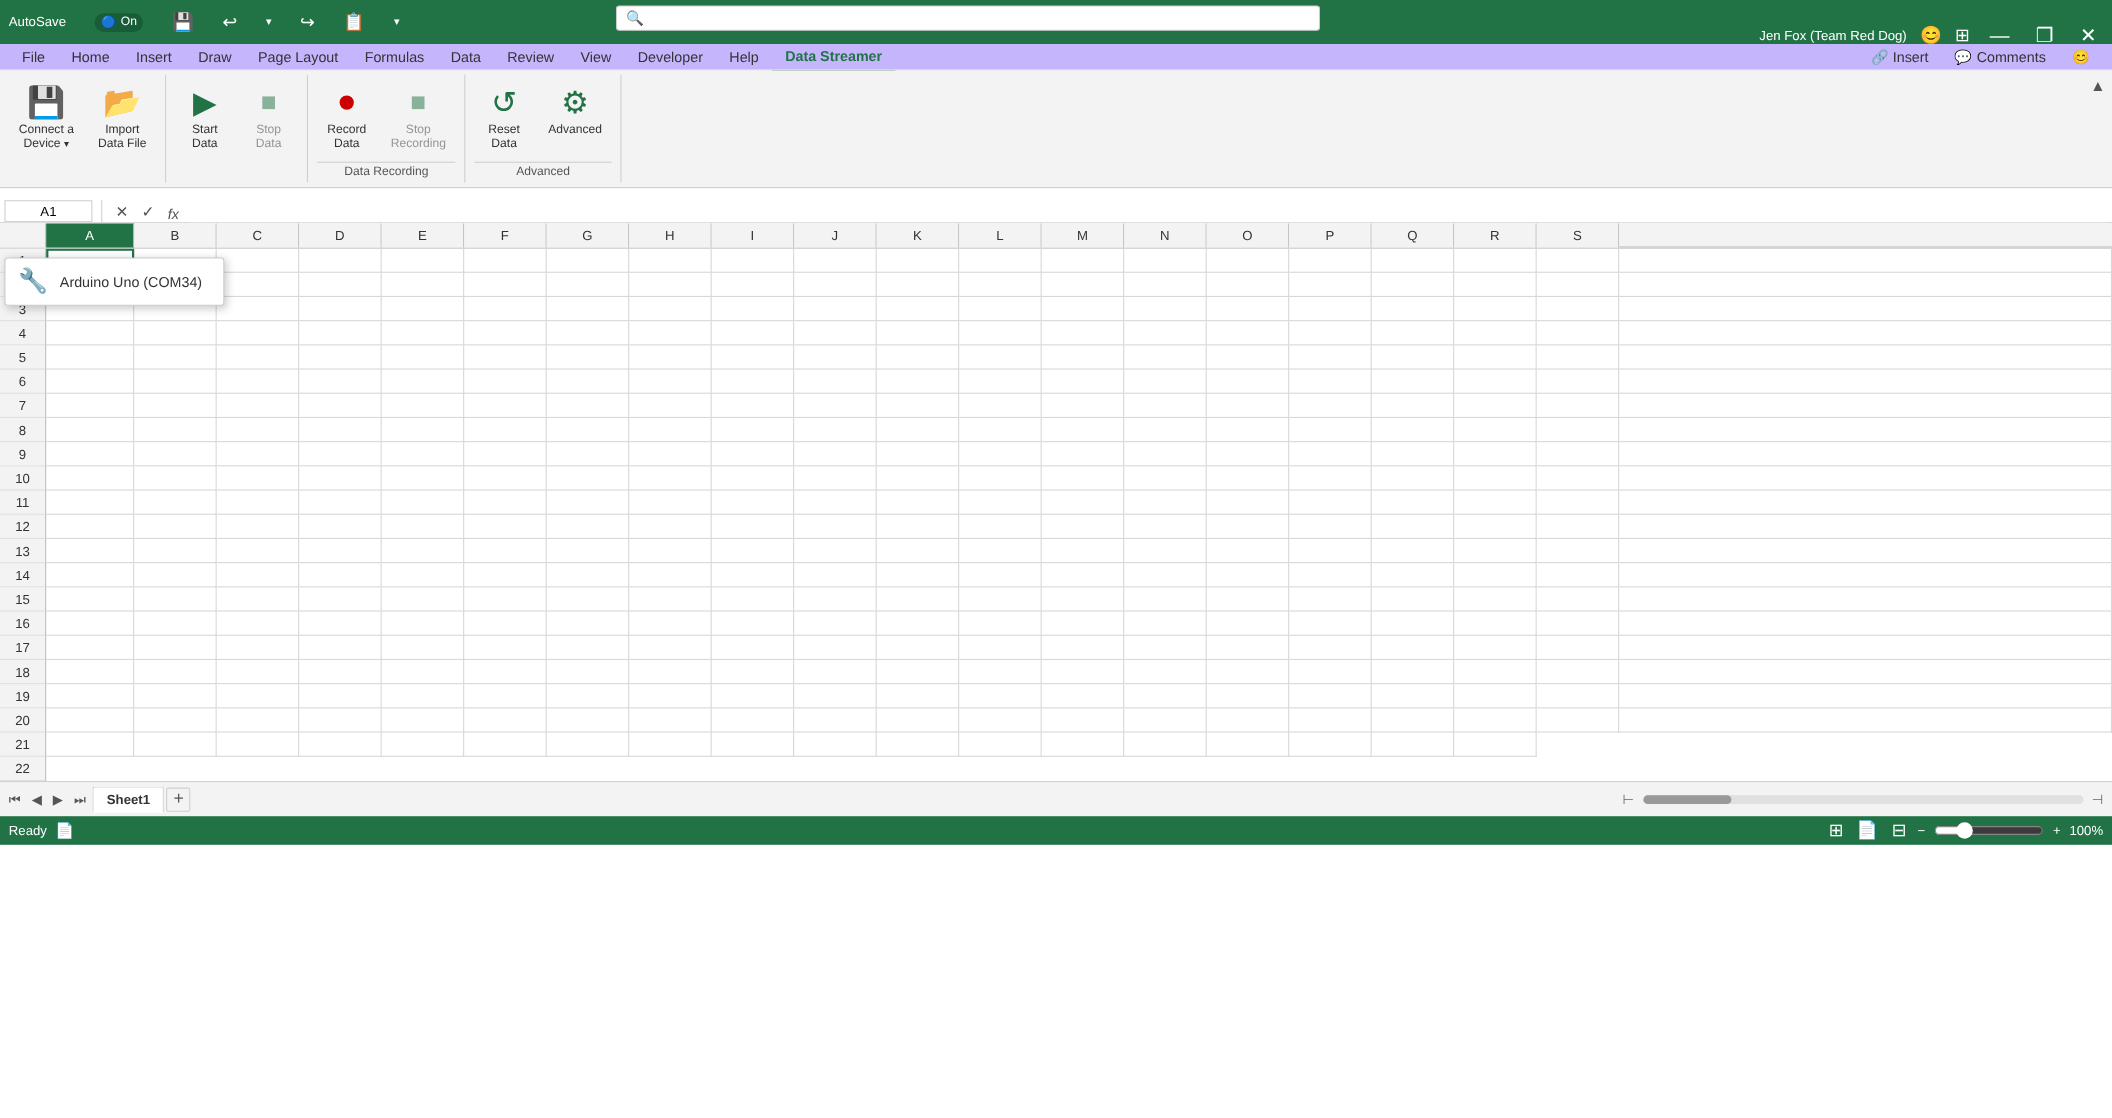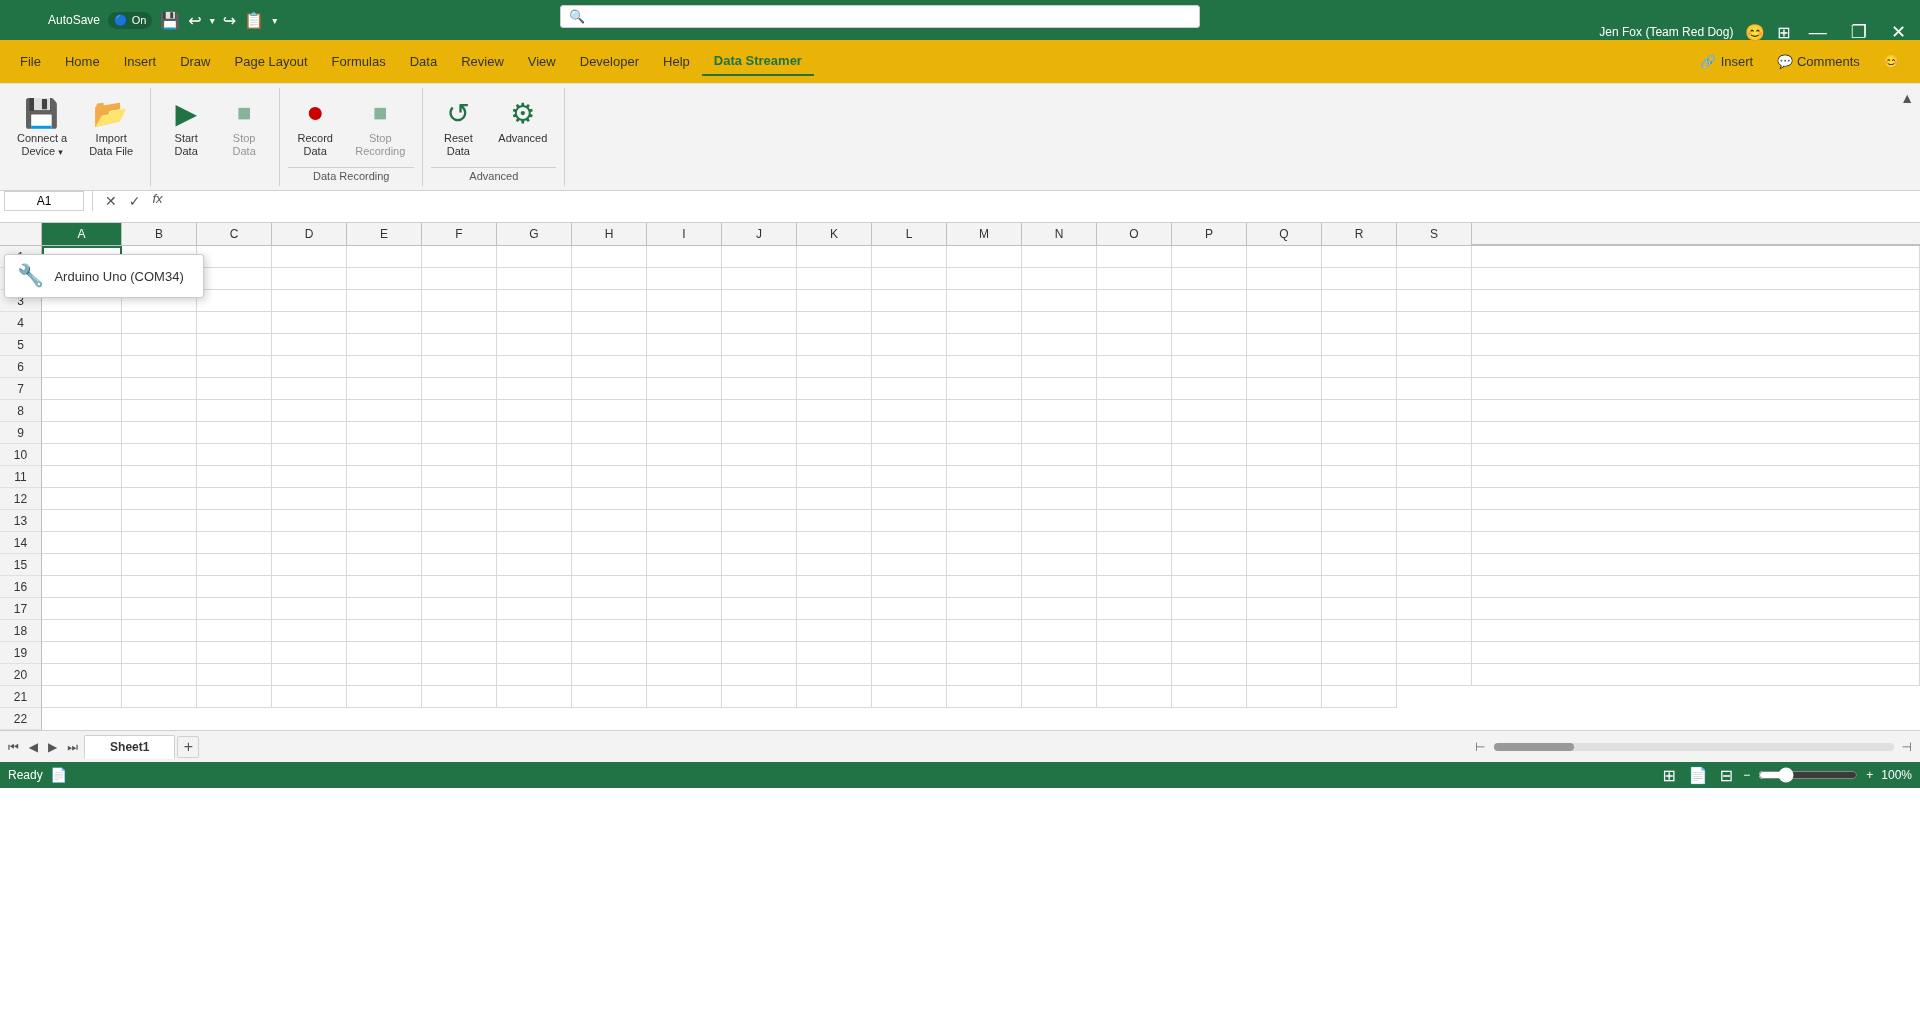--- a/index.html
+++ b/index.html
@@ -3,21 +3,21 @@
   <meta charset="utf-8">
   <style>
     * { box-sizing: border-box; margin: 0; padding: 0; }
     body { font-family: 'Segoe UI', Arial, sans-serif; font-size: 12px; background: #fff; overflow: hidden; width: 1920px; height: 1016px; }
 
     
     #title-bar {
       display: flex; align-items: center; justify-content: space-between;
       background: #217346; height: 40px; padding: 0 8px; color: #fff;
     }
-    #title-bar-left { display: flex; align-items: center; gap: 8px; margin-left: 40px; }
+    #title-bar-left { display: flex; align-items: center; gap: 26px; }
     #autosave-label { font-size: 12px; color: #fff; }
     #autosave-toggle {
       display: flex; align-items: center; background: #185c38; border-radius: 10px;
       padding: 2px 6px; gap: 4px; font-size: 11px; color: #fff;
     }
     #title-bar-center { font-size: 13px; color: #fff; font-weight: 400; }
     #title-bar-right { display: flex; align-items: center; gap: 12px; margin-top: 24px; }
     #user-name { font-size: 12px; color: #fff; }
     .title-icon { color: #fff; font-size: 16px; cursor: pointer; }
     .title-btn { background: none; border: none; color: #fff; font-size: 18px; cursor: pointer; padding: 0 6px; }
@@ -26,22 +26,22 @@
     #search-bar {
       position: absolute; top: 5px; left: 560px; width: 640px;
       background: #fff; border: 1px solid #ccc; border-radius: 3px;
       display: flex; align-items: center; padding: 3px 8px; gap: 6px;
     }
     #search-bar input { border: none; outline: none; width: 100%; font-size: 13px; color: #333; }
     #search-bar .search-icon { color: #555; font-size: 13px; }
 
     
     #menu-bar {
-      display: flex; align-items: center; height: 44px;
-      background: #eab308; border-bottom: 1px solid #e0e0e0;
+      display: flex; align-items: center; height: 24px;
+      background: #c4b5fd; border-bottom: 1px solid #e0e0e0;
       padding: 0 8px; gap: 0;
     }
     .menu-item {
       padding: 6px 12px; font-size: 13px; color: #333; cursor: pointer;
       white-space: nowrap;
     }
     .menu-item.active { color: #217346; border-bottom: 2px solid #217346; font-weight: 600; }
 
     
     #ribbon {
@@ -80,21 +80,21 @@
       min-width: 200px;
     }
     .dropdown-item {
       display: flex; align-items: center; padding: 8px 12px;
       cursor: pointer; gap: 10px; font-size: 13px; color: #333;
     }
     .device-icon { font-size: 22px; color: #217346; }
 
     
     #formula-bar {
-      display: flex; align-items: flex-start; height: 32px;
+      display: flex; align-items: flex-end; height: 32px;
       background: #fff; border-bottom: 1px solid #d0d0d0; padding: 0 4px; gap: 4px;
     }
     #cell-ref {
       width: 80px; border: 1px solid #d0d0d0; padding: 2px 4px;
       font-size: 12px; text-align: center;
     }
     #formula-divider { width: 1px; height: 20px; background: #d0d0d0; margin: 0 4px; }
     .formula-btn { background: none; border: none; cursor: pointer; color: #555; font-size: 14px; padding: 2px 4px; }
     #formula-input { flex: 1; border: none; outline: none; font-size: 13px; padding: 2px 4px; }
     #fx-label { font-size: 13px; color: #555; font-style: italic; padding: 0 4px; }
@@ -133,21 +133,21 @@
     }
     .cell.selected { border: 2px solid #217346; }
 
     
     #sheet-tabs {
       display: flex; align-items: center; height: 32px;
       background: #f3f3f3; border-top: 1px solid #d0d0d0; padding: 0 4px; gap: 2px;
     }
     .nav-btn { background: none; border: none; cursor: pointer; color: #555; font-size: 12px; padding: 2px 4px; }
     .sheet-tab {
-      padding: 4px 25px; font-size: 12px; cursor: pointer; border: 1px solid #d0d0d0;
+      padding: 4px 12px; font-size: 12px; cursor: pointer; border: 1px solid #d0d0d0;
       background: #e0e0e0; border-radius: 2px 2px 0 0; color: #333;
     }
     .sheet-tab.active { background: #fff; border-bottom: 1px solid #fff; font-weight: 600; color: #333; }
     .add-sheet-btn {
       width: 22px; height: 22px; display: flex; align-items: center; justify-content: center;
       cursor: pointer; border: 1px solid #d0d0d0; border-radius: 2px; color: #555; font-size: 16px; background: none;
     }
     #sheet-tab-right { flex: 1; }
 
     

